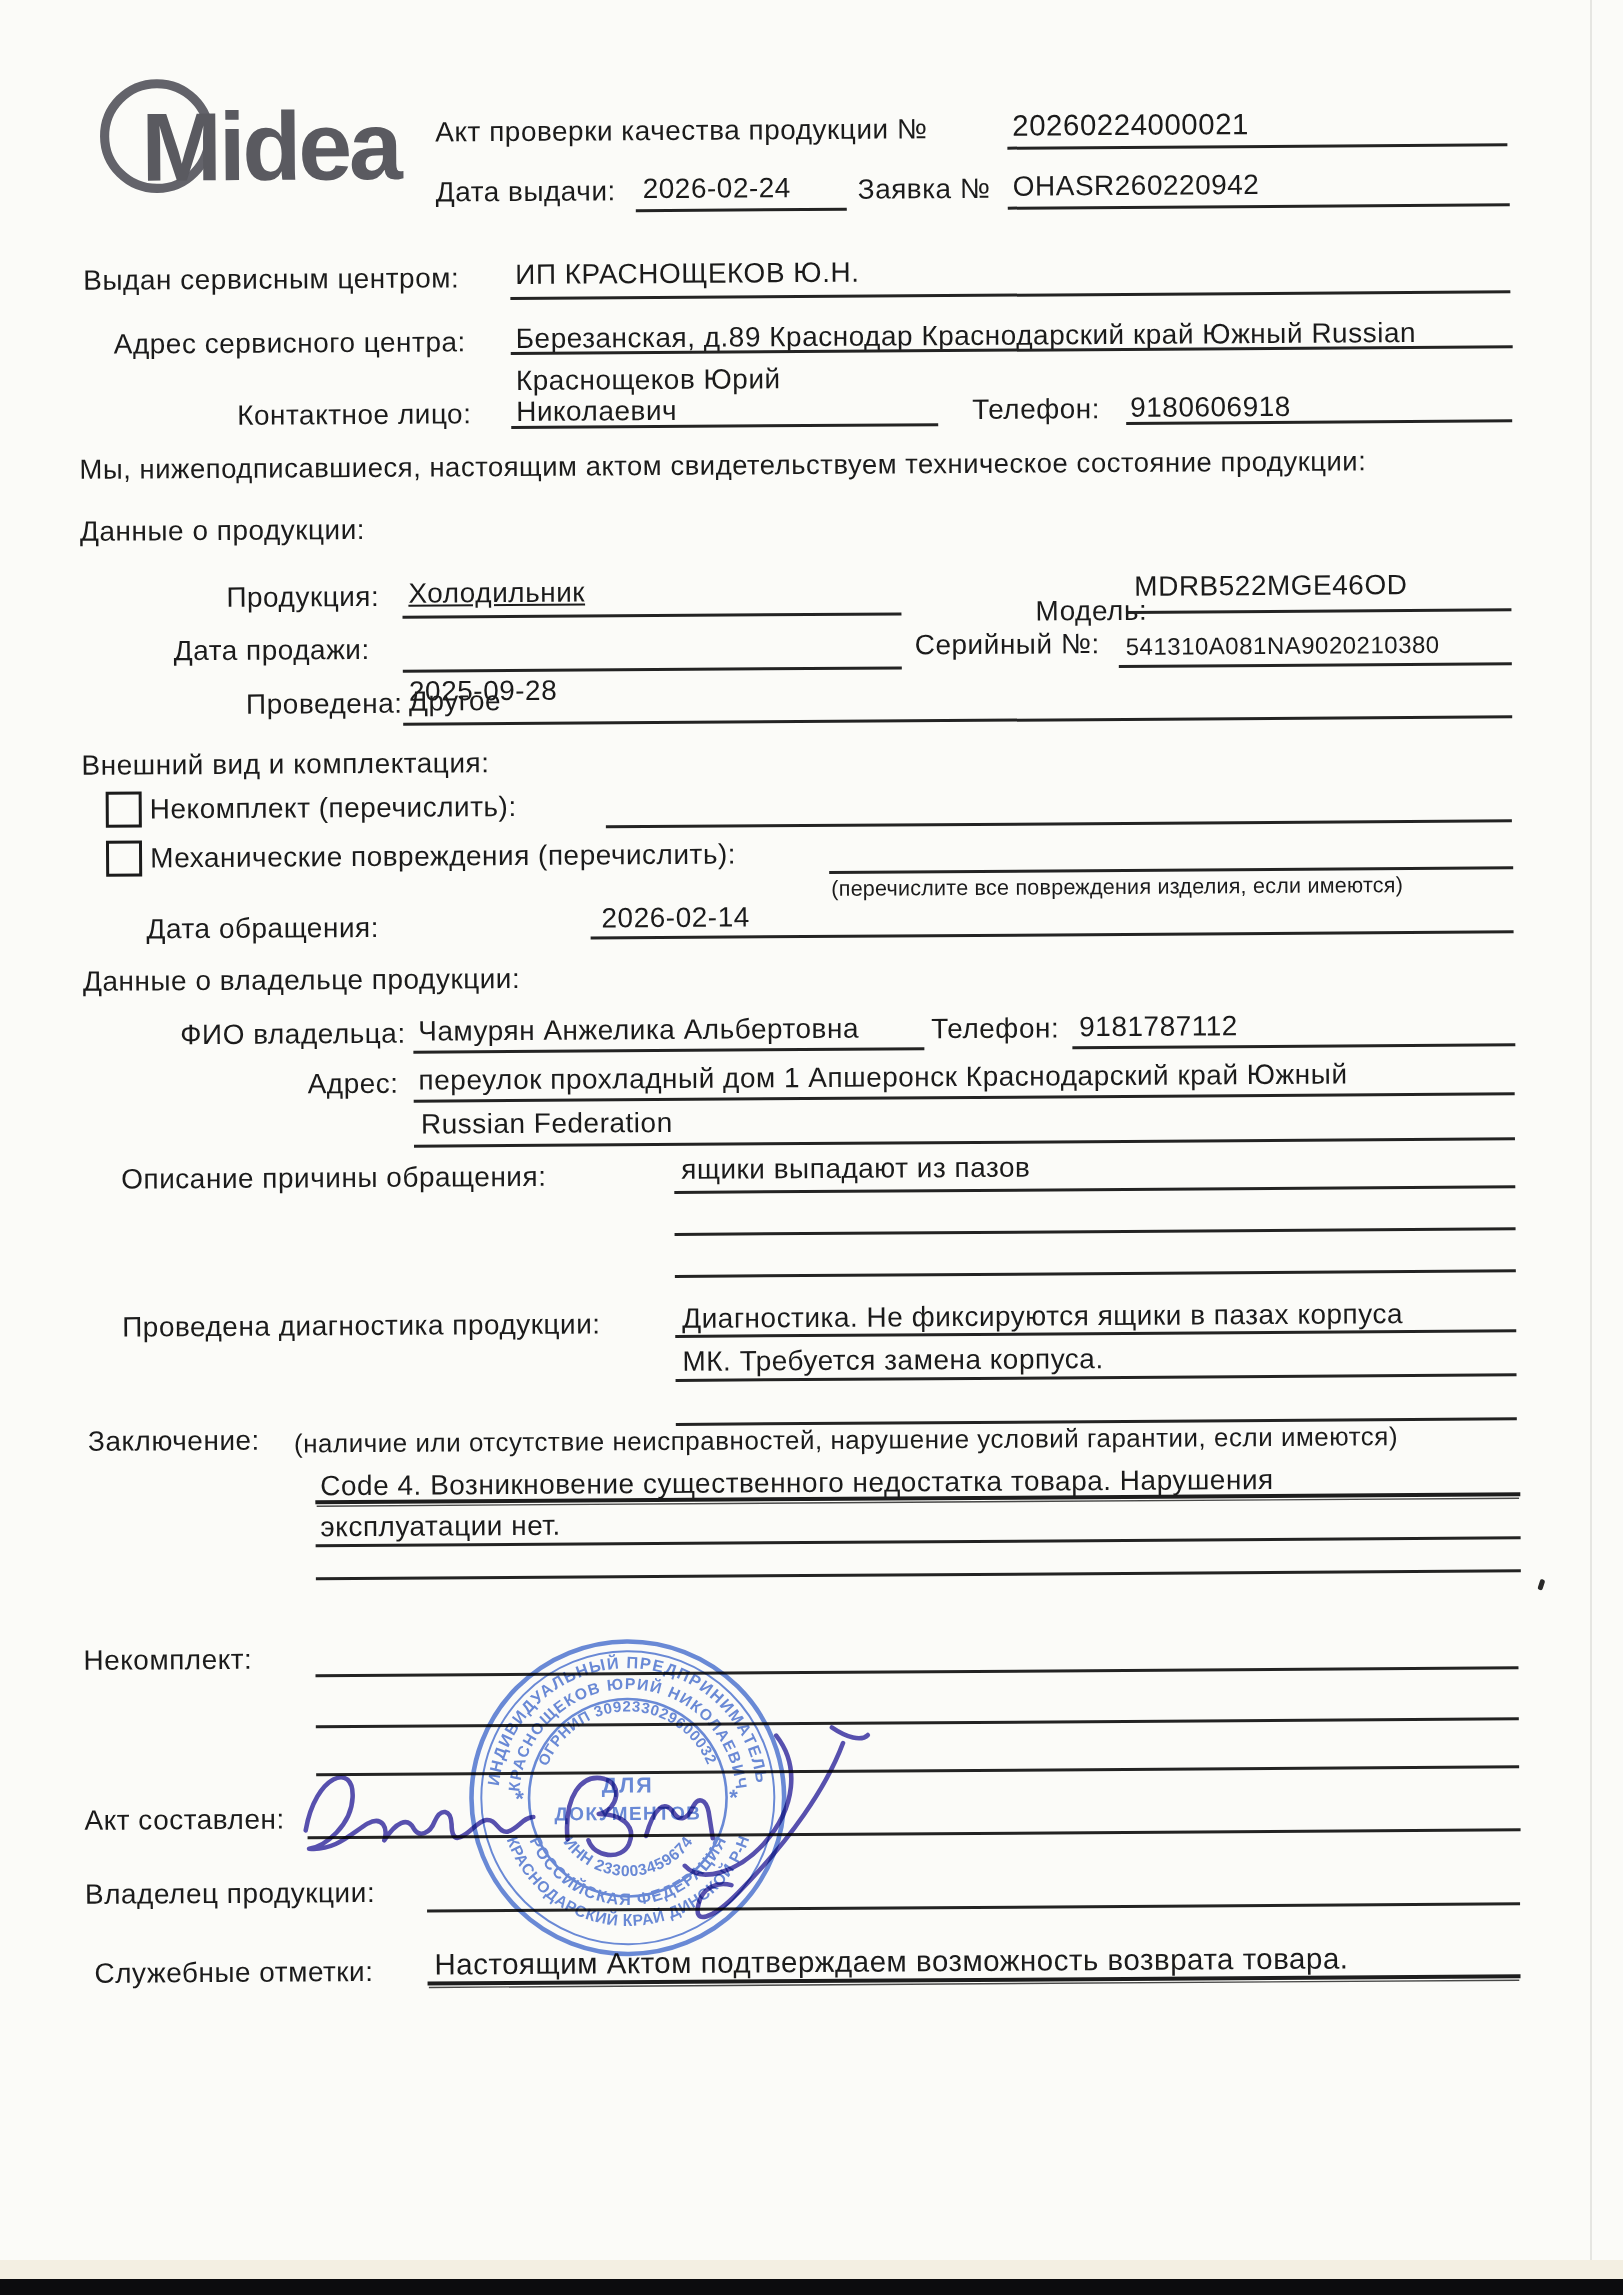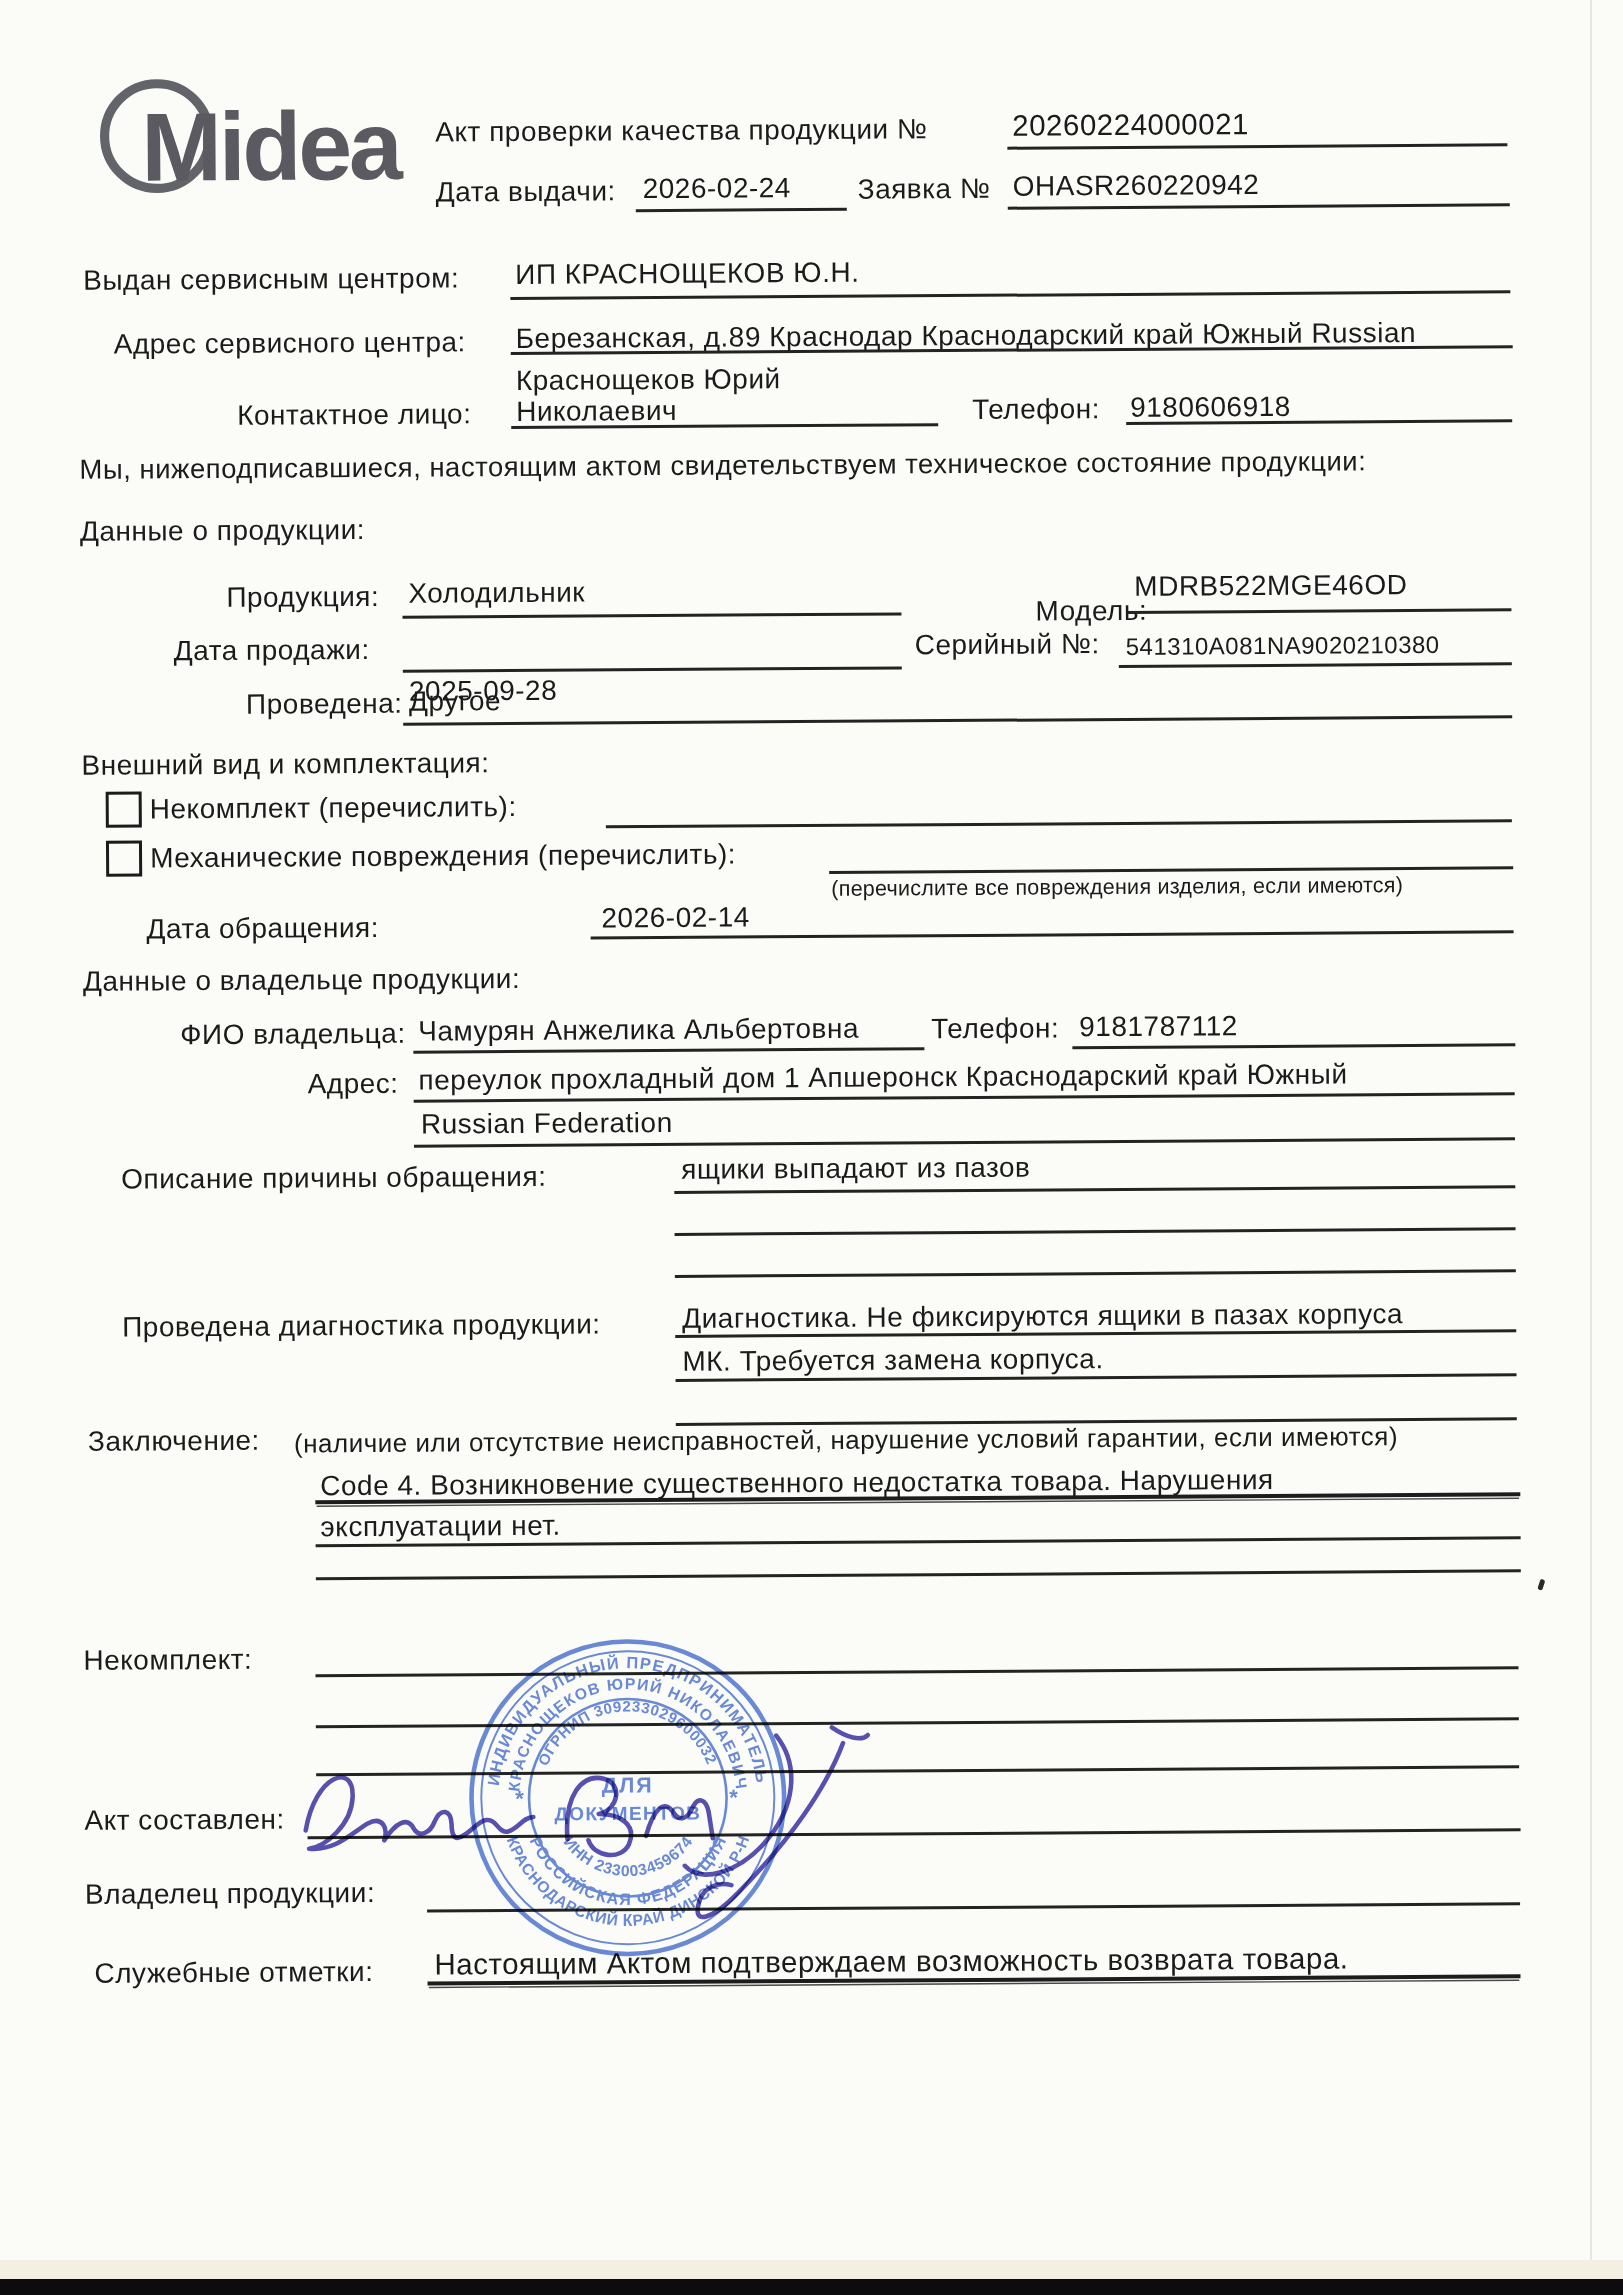--- a/index.html
+++ b/index.html
@@ -59,21 +59,21 @@
     <div class="ul" style="left:516px;top:424px;width:427px;"></div>
     <div class="t" style="left:977px;top:396px;">Телефон:</div>
     <div class="t" style="left:1135px;top:395px;">9180606918</div>
     <div class="ul" style="left:1131px;top:424px;width:386px;"></div>
 
     <div class="t fs42" style="left:84px;top:450px;">Мы, нижеподписавшиеся, настоящим актом свидетельствуем техническое состояние продукции:</div>
 
     <div class="t" style="left:84px;top:512px;">Данные о продукции:</div>
 
     <div class="t" style="left:230px;top:579px;">Продукция:</div>
-    <div class="t" style="left:412px;top:576px;">Холодильник</div>
+    <div class="t" style="left:412px;top:576px;text-decoration:underline;">Холодильник</div>
     <div class="ul" style="left:406px;top:613px;width:499px;"></div>
     <div class="t" style="left:1039px;top:576px;margin-top:22px;">Модель:</div>
     <div class="t" style="left:1138px;top:574px;">MDRB522MGE46OD</div>
     <div class="ul" style="left:1131px;top:613px;width:384px;"></div>
 
     <div class="t" style="left:177px;top:632px;">Дата продажи:</div>
     <div class="t" style="left:412px;top:630px;margin-top:44px;">2025-09-28</div>
     <div class="ul" style="left:406px;top:667px;width:499px;"></div>
     <div class="t" style="left:918px;top:631px;">Серийный №:</div>
     <div class="t fs37" style="left:1129px;top:636px;">541310A081NA9020210380</div>

